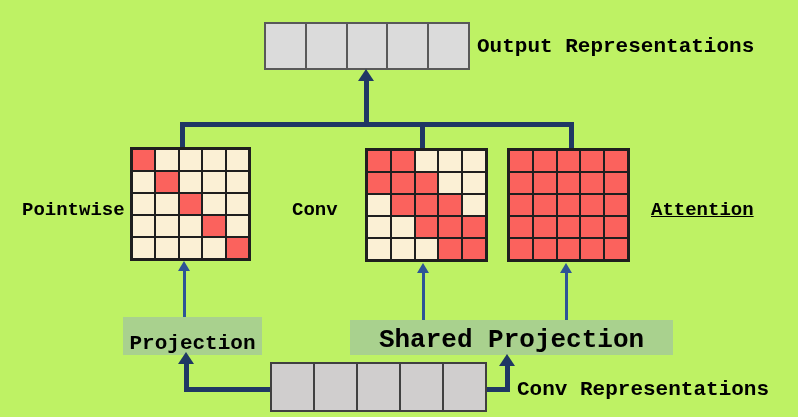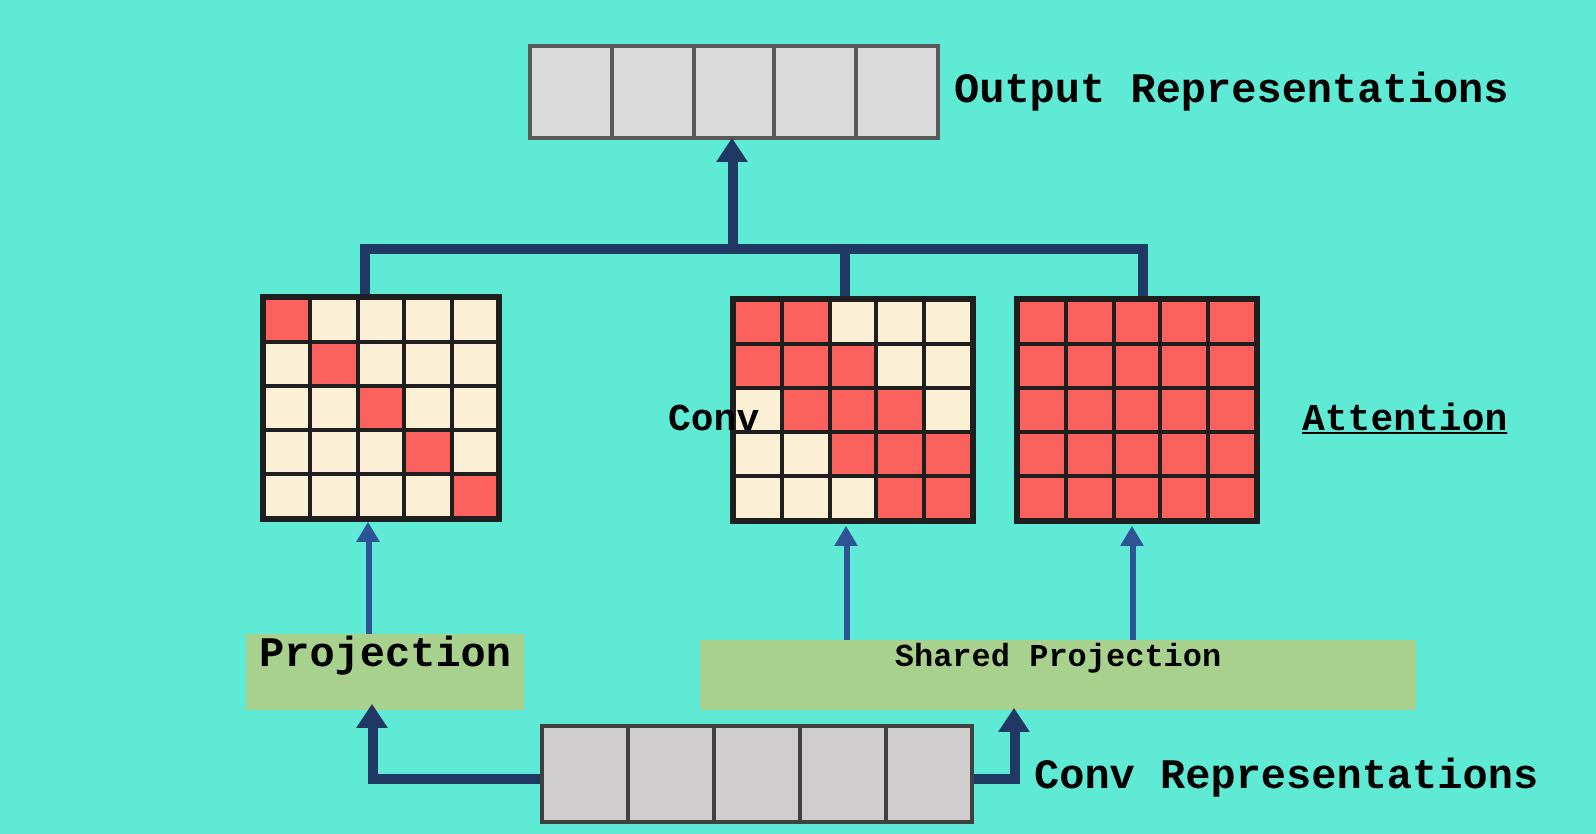--- a/index.html
+++ b/index.html
@@ -1,17 +1,17 @@
 <!DOCTYPE html>
 <html style="--navy: #1F3864; --blue: #2E5496; --red: #FB625D; --cream: #FBF0D5; --green: #A9D18E; --gout: #DBDBDB; --gin: #D0CECE;"><head>
 <meta charset="utf-8">
 <style>
   html,body{margin:0;padding:0;background:#ffffff;}
   #canvas{
-    position:relative;width:798px;height:417px;background:#5eead4;overflow:hidden;
+    position:relative;width:798px;height:417px;background:#bef264;overflow:hidden;
     font-family:"Liberation Mono","DejaVu Sans Mono",monospace;font-weight:700;color:#000;
   }
   .abs{position:absolute;}
 
   
   .strip{display:flex;box-sizing:border-box;}
   .strip.output{border:2px solid #595959;background:var(--gout);}
   .strip.input{border:2px solid #404040;background:var(--gin);}
   .strip .cell{flex:1;box-sizing:border-box;}
   .strip.output .cell{border-right:2px solid #595959;}
@@ -23,21 +23,21 @@
           border:2px solid #1f1f1f;box-sizing:border-box;}
   .mcell{border:1px solid #1f1f1f;box-sizing:border-box;}
   .mcell.on{background:var(--red);}
   .mcell.off{background:var(--cream);}
 
   
   .lbl{white-space:nowrap;font-size:21px;letter-spacing:0;line-height:24px;}
   .lbl.small{font-size:19px;}
 
   
-  .greenbox{background:var(--green);display:flex;align-items:flex-start;justify-content:center;
+  .greenbox{background:var(--green);display:flex;align-items:flex-end;justify-content:center;
             box-sizing:border-box;white-space:nowrap;}
 
   
   .line{background:var(--navy);}
   .thin{background:var(--blue);}
 
   
   .head-up{width:0;height:0;border-left:8px solid transparent;border-right:8px solid transparent;
            border-bottom:12px solid var(--navy);}
   .head-up.small{border-left:6px solid transparent;border-right:6px solid transparent;
@@ -140,36 +140,37 @@
       <div class="mcell on"></div>
       <div class="mcell on"></div>
       <div class="mcell on"></div>
       <div class="mcell on"></div>
       <div class="mcell on"></div>
       <div class="mcell on"></div>
       <div class="mcell on"></div>
       <div class="mcell on"></div>
     </div>
 
-  <div class="abs lbl small" style="left:292px;top:198px;margin-left:42px;">Conv</div>
+  <div class="abs lbl small" style="left:22px;top:198px;">Pointwise</div>
+  <div class="abs lbl small" style="left:292px;top:198px;">Conv</div>
   <div class="abs lbl small" style="left:651px;top:198px;text-decoration:underline;">Attention</div>
 
   <div class="abs thin" style="left:183px;top:270px;width:3px;height:47px;"></div>
   <div class="abs head-up small" style="left:178px;top:261px;"></div>
 
   <div class="abs thin" style="left:422px;top:272px;width:3px;height:48px;"></div>
   <div class="abs head-up small" style="left:417px;top:263px;"></div>
 
   <div class="abs thin" style="left:565px;top:272px;width:3px;height:48px;"></div>
   <div class="abs head-up small" style="left:560px;top:263px;"></div>
 
   <div class="abs greenbox" style="left:123px;top:317px;width:139px;height:38px;font-size:21px;">
     <span>Projection</span>
   </div>
-  <div class="abs greenbox" style="left:350px;top:320px;width:358px;height:35px;font-size:16px;">
+  <div class="abs greenbox" style="left:350px;top:320px;width:323px;height:35px;font-size:26px;">
     <span>Shared Projection</span>
   </div>
 
   <div class="abs strip input" style="left:270px;top:362px;width:217px;height:50px;">
       <div class="cell"></div>
       <div class="cell"></div>
       <div class="cell"></div>
       <div class="cell"></div>
       <div class="cell"></div>
     </div>

